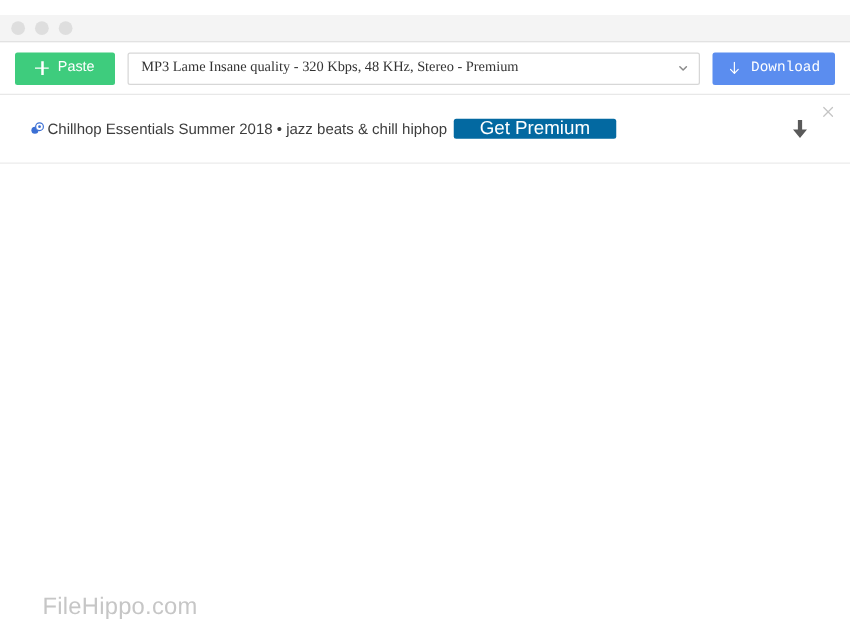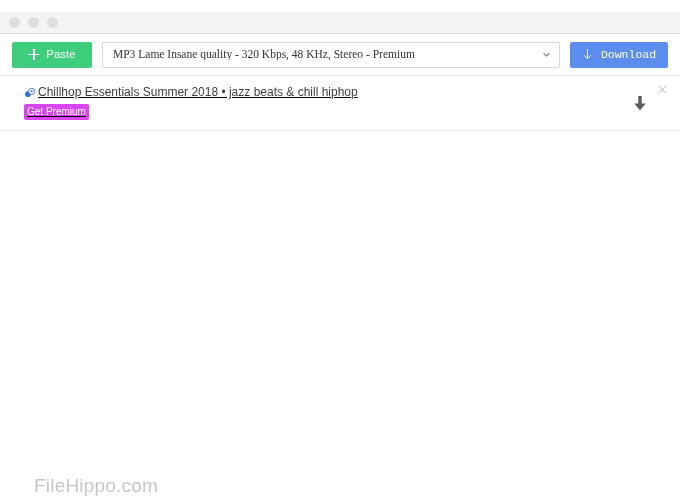--- a/index.html
+++ b/index.html
@@ -225,24 +225,22 @@
     padding: 1px 3px;
     border-radius: 1px;
     font-family: "Liberation Sans", sans-serif;
   }
 
   .row-info {
     flex: 1;
     min-width: 0;
     margin-left: 12px;
     display: flex;
-    flex-direction: column;
-    justify-content: center;
+    flex-direction: row;
     gap: 5px;
-    text-decoration: underline;
   }
 
   .title-line {
     display: flex;
     align-items: center;
     gap: 2px;
     min-width: 0;
   }
   .site-favicon {
     width: 12px;
@@ -265,25 +263,25 @@
   }
   .premium-note {
     font-size: 10.5px;
     color: #6a6ad6;
     text-decoration: underline;
     cursor: pointer;
     line-height: 12px;
     white-space: nowrap;
   }
   .get-premium-badge {
-    background: #d946ef;
-    color: #ffffff;
-    font-size: 10px;
+    background: #0369a1;
+    color: #ffffff;
+    font-size: 15px;
     line-height: 12px;
-    padding: 2px 3px;
+    padding: 2px 21px;
     border-radius: 2px;
     cursor: pointer;
     white-space: nowrap;
   }
 
   .row-actions {
     width: 60px;
     flex-shrink: 0;
     position: relative;
     height: 100%;

